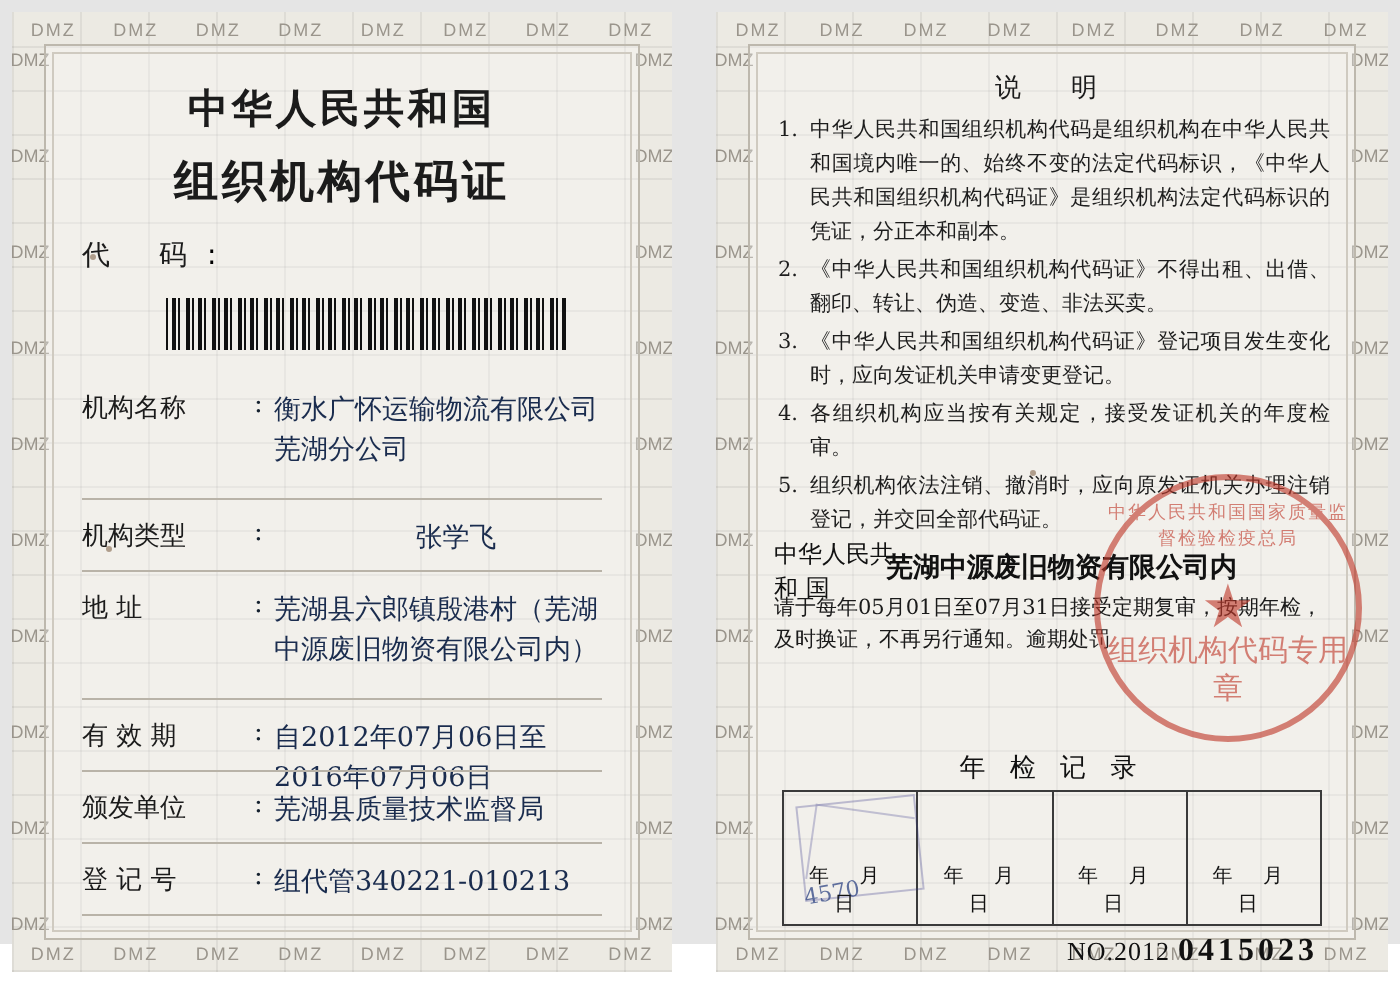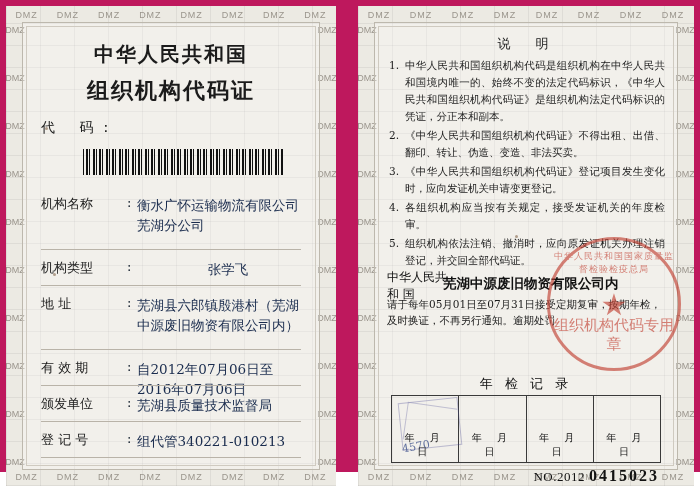--- a/index.html
+++ b/index.html
@@ -10,21 +10,21 @@
   body {
     width: 700px;
     height: 494px;
     font-family: "DejaVu Sans", sans-serif;
     overflow: hidden;
   }
   .page {
     position: relative;
     width: 700px;
     height: 472px;
-    background: #be185d;
+    background: #e5e5e5;
   }
 
   
   .cert {
     position: absolute;
     top: 6px;
     height: 480px;
     background: #eceae3;
     box-sizing: border-box;
     overflow: hidden;

